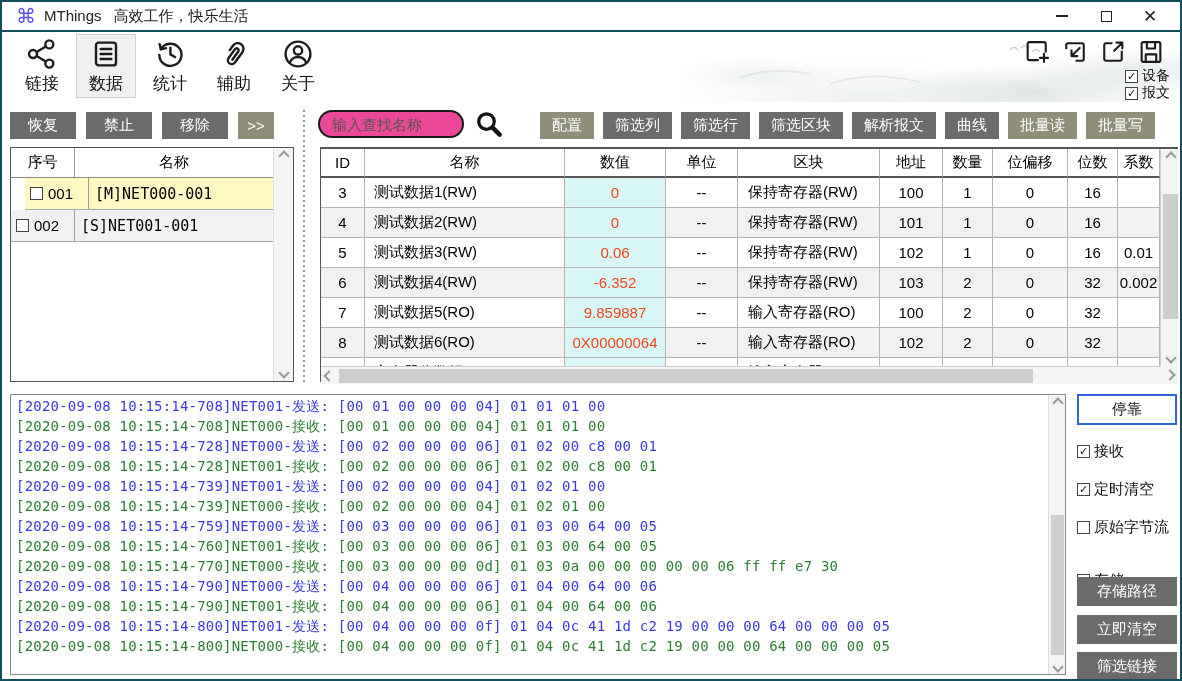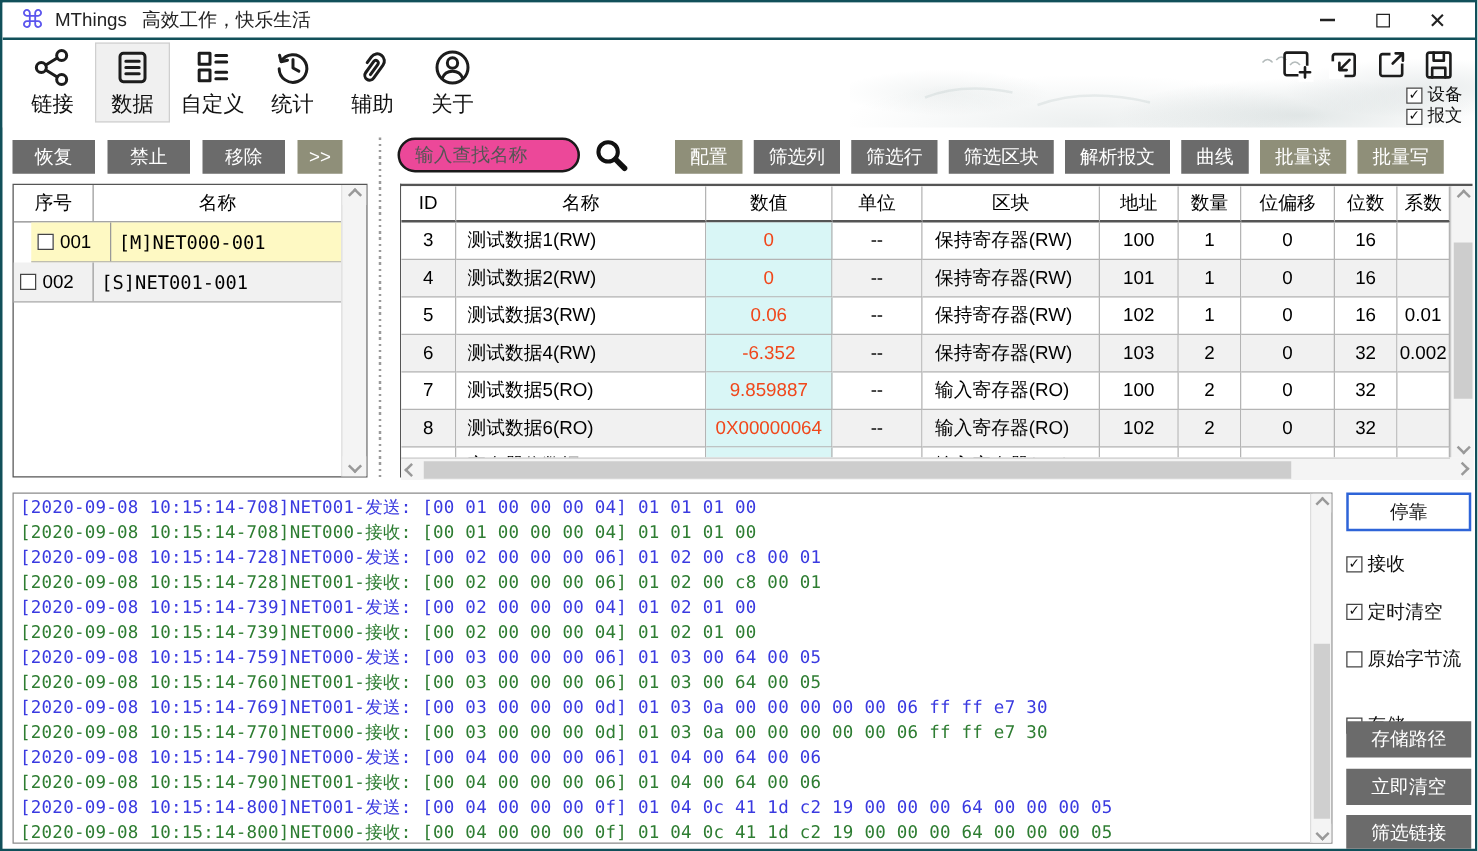--- a/index.html
+++ b/index.html
@@ -162,31 +162,20 @@
             <svg viewBox="0 0 24 24" fill="none" stroke="#1c1c1c" stroke-width="1.8" stroke-linejoin="round" stroke-linecap="round">
               <rect x="4.5" y="3.5" width="15" height="17" rx="2"></rect>
               <path d="M8 8.2h8 M8 12h8 M8 15.8h8"></path>
             </svg>
           </span>
           <span class="tool-label">数据</span>
         </div>
         <div class="tool-item">
           <span>
             <svg viewBox="0 0 24 24" fill="none" stroke="#1c1c1c" stroke-width="1.8" stroke-linejoin="round" stroke-linecap="round">
-              <rect x="4" y="3.5" width="6.5" height="6.5"></rect>
-              <path d="M14 4.8h6.5 M14 8.7h6.5"></path>
-              <rect x="4" y="13.5" width="6.5" height="6.5"></rect>
-              <path d="M14 14.8h6.5 M14 18.7h6.5"></path>
-            </svg>
-          </span>
-          <span class="tool-label">自定义</span>
-        </div>
-        <div class="tool-item">
-          <span>
-            <svg viewBox="0 0 24 24" fill="none" stroke="#1c1c1c" stroke-width="1.8" stroke-linejoin="round" stroke-linecap="round">
               <path d="M5.2 8.3 A8.3 8.3 0 1 1 4 12.7"></path>
               <path d="M4.2 4.6 5.2 8.5 9 7.6" fill="none"></path>
               <path d="M12.3 7.2 V12.3 L15.8 14.2"></path>
             </svg>
           </span>
           <span class="tool-label">统计</span>
         </div>
         <div class="tool-item">
           <span>
             <svg viewBox="0 0 24 24" fill="none" stroke="#1c1c1c" stroke-width="1.8" stroke-linejoin="round" stroke-linecap="round">
@@ -439,21 +428,20 @@
   <div class="logbox">
     <div class="log-lines" id="log-lines">
         <div class="log-line send">[2020-09-08 10:15:14-708]NET001-发送: [00 01 00 00 00 04] 01 01 01 00</div>
         <div class="log-line recv">[2020-09-08 10:15:14-708]NET000-接收: [00 01 00 00 00 04] 01 01 01 00</div>
         <div class="log-line send">[2020-09-08 10:15:14-728]NET000-发送: [00 02 00 00 00 06] 01 02 00 c8 00 01</div>
         <div class="log-line recv">[2020-09-08 10:15:14-728]NET001-接收: [00 02 00 00 00 06] 01 02 00 c8 00 01</div>
         <div class="log-line send">[2020-09-08 10:15:14-739]NET001-发送: [00 02 00 00 00 04] 01 02 01 00</div>
         <div class="log-line recv">[2020-09-08 10:15:14-739]NET000-接收: [00 02 00 00 00 04] 01 02 01 00</div>
         <div class="log-line send">[2020-09-08 10:15:14-759]NET000-发送: [00 03 00 00 00 06] 01 03 00 64 00 05</div>
         <div class="log-line recv">[2020-09-08 10:15:14-760]NET001-接收: [00 03 00 00 00 06] 01 03 00 64 00 05</div>
-        <div class="log-line send">[2020-09-08 10:15:14-769]NET001-发送: [00 03 00 00 00 0d] 01 03 0a 00 00 00 00 00 06 ff ff e7 30</div>
         <div class="log-line recv">[2020-09-08 10:15:14-770]NET000-接收: [00 03 00 00 00 0d] 01 03 0a 00 00 00 00 00 06 ff ff e7 30</div>
         <div class="log-line send">[2020-09-08 10:15:14-790]NET000-发送: [00 04 00 00 00 06] 01 04 00 64 00 06</div>
         <div class="log-line recv">[2020-09-08 10:15:14-790]NET001-接收: [00 04 00 00 00 06] 01 04 00 64 00 06</div>
         <div class="log-line send">[2020-09-08 10:15:14-800]NET001-发送: [00 04 00 00 00 0f] 01 04 0c 41 1d c2 19 00 00 00 64 00 00 00 05</div>
         <div class="log-line recv">[2020-09-08 10:15:14-800]NET000-接收: [00 04 00 00 00 0f] 01 04 0c 41 1d c2 19 00 00 00 64 00 00 00 05</div>
       </div>
     <div class="log-vscroll">
       <span class="sb-btn" style="left:1px;top:0;width:15px;height:15px;">
           <i class="chev up"></i>
         </span>

